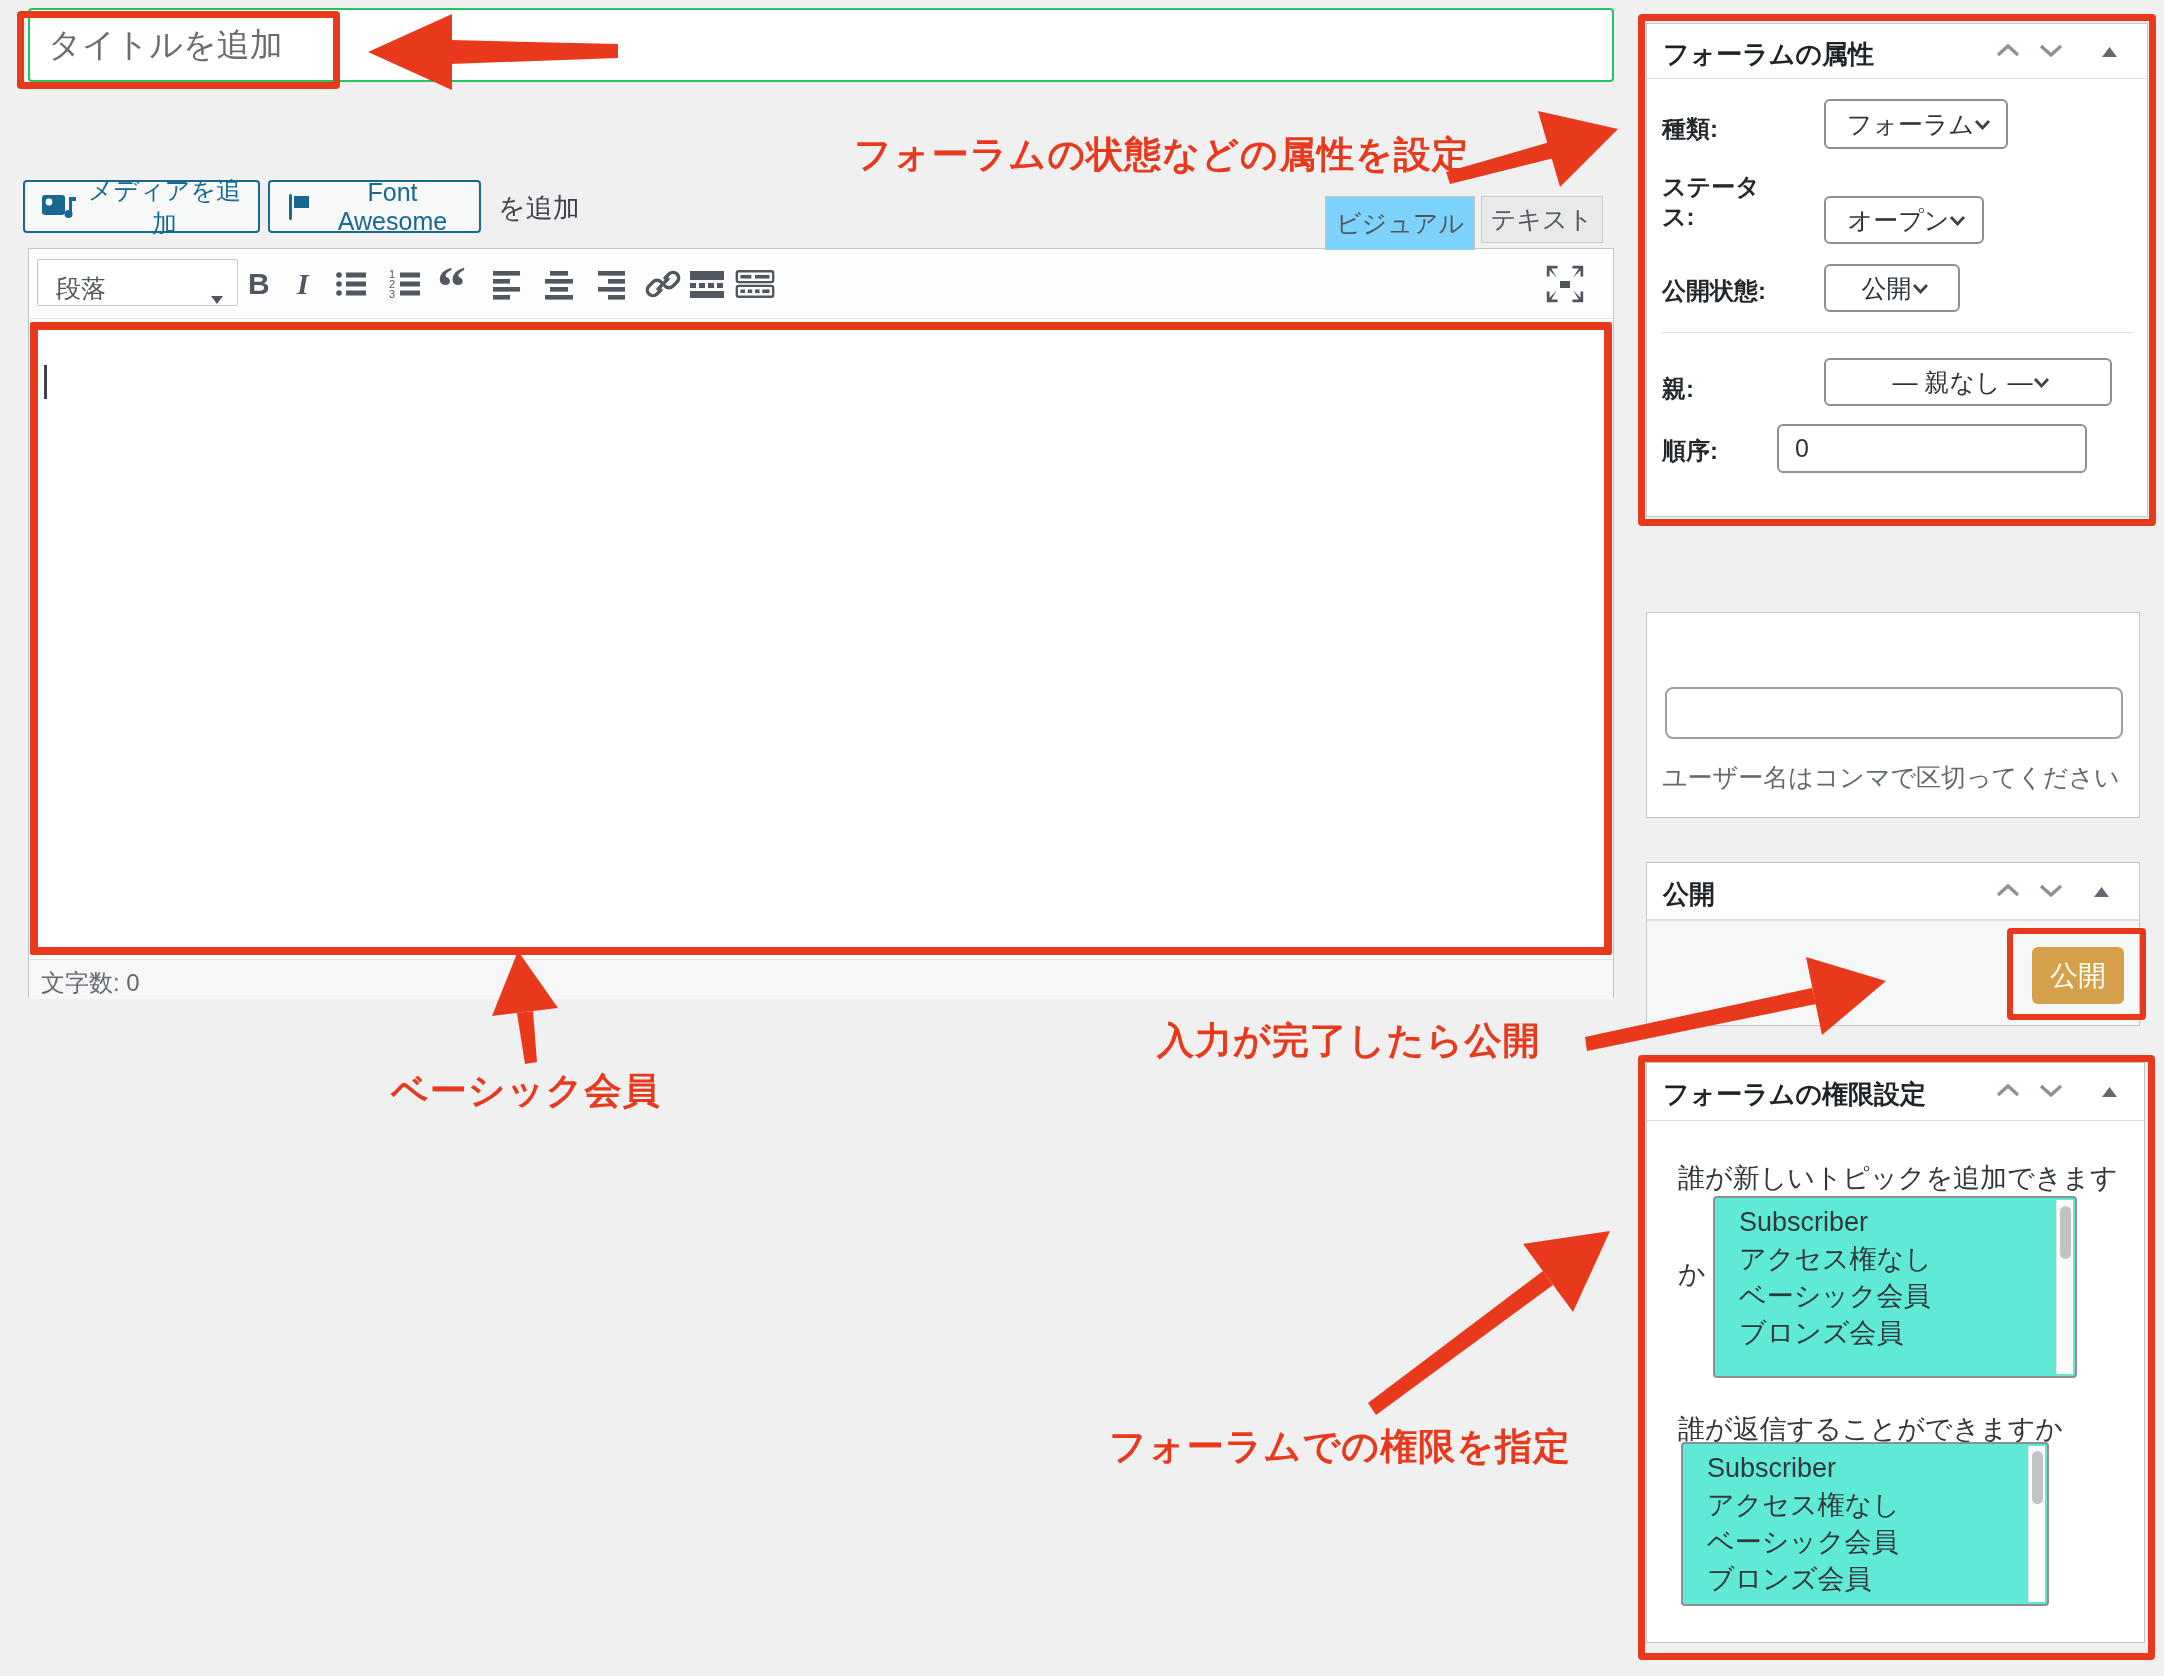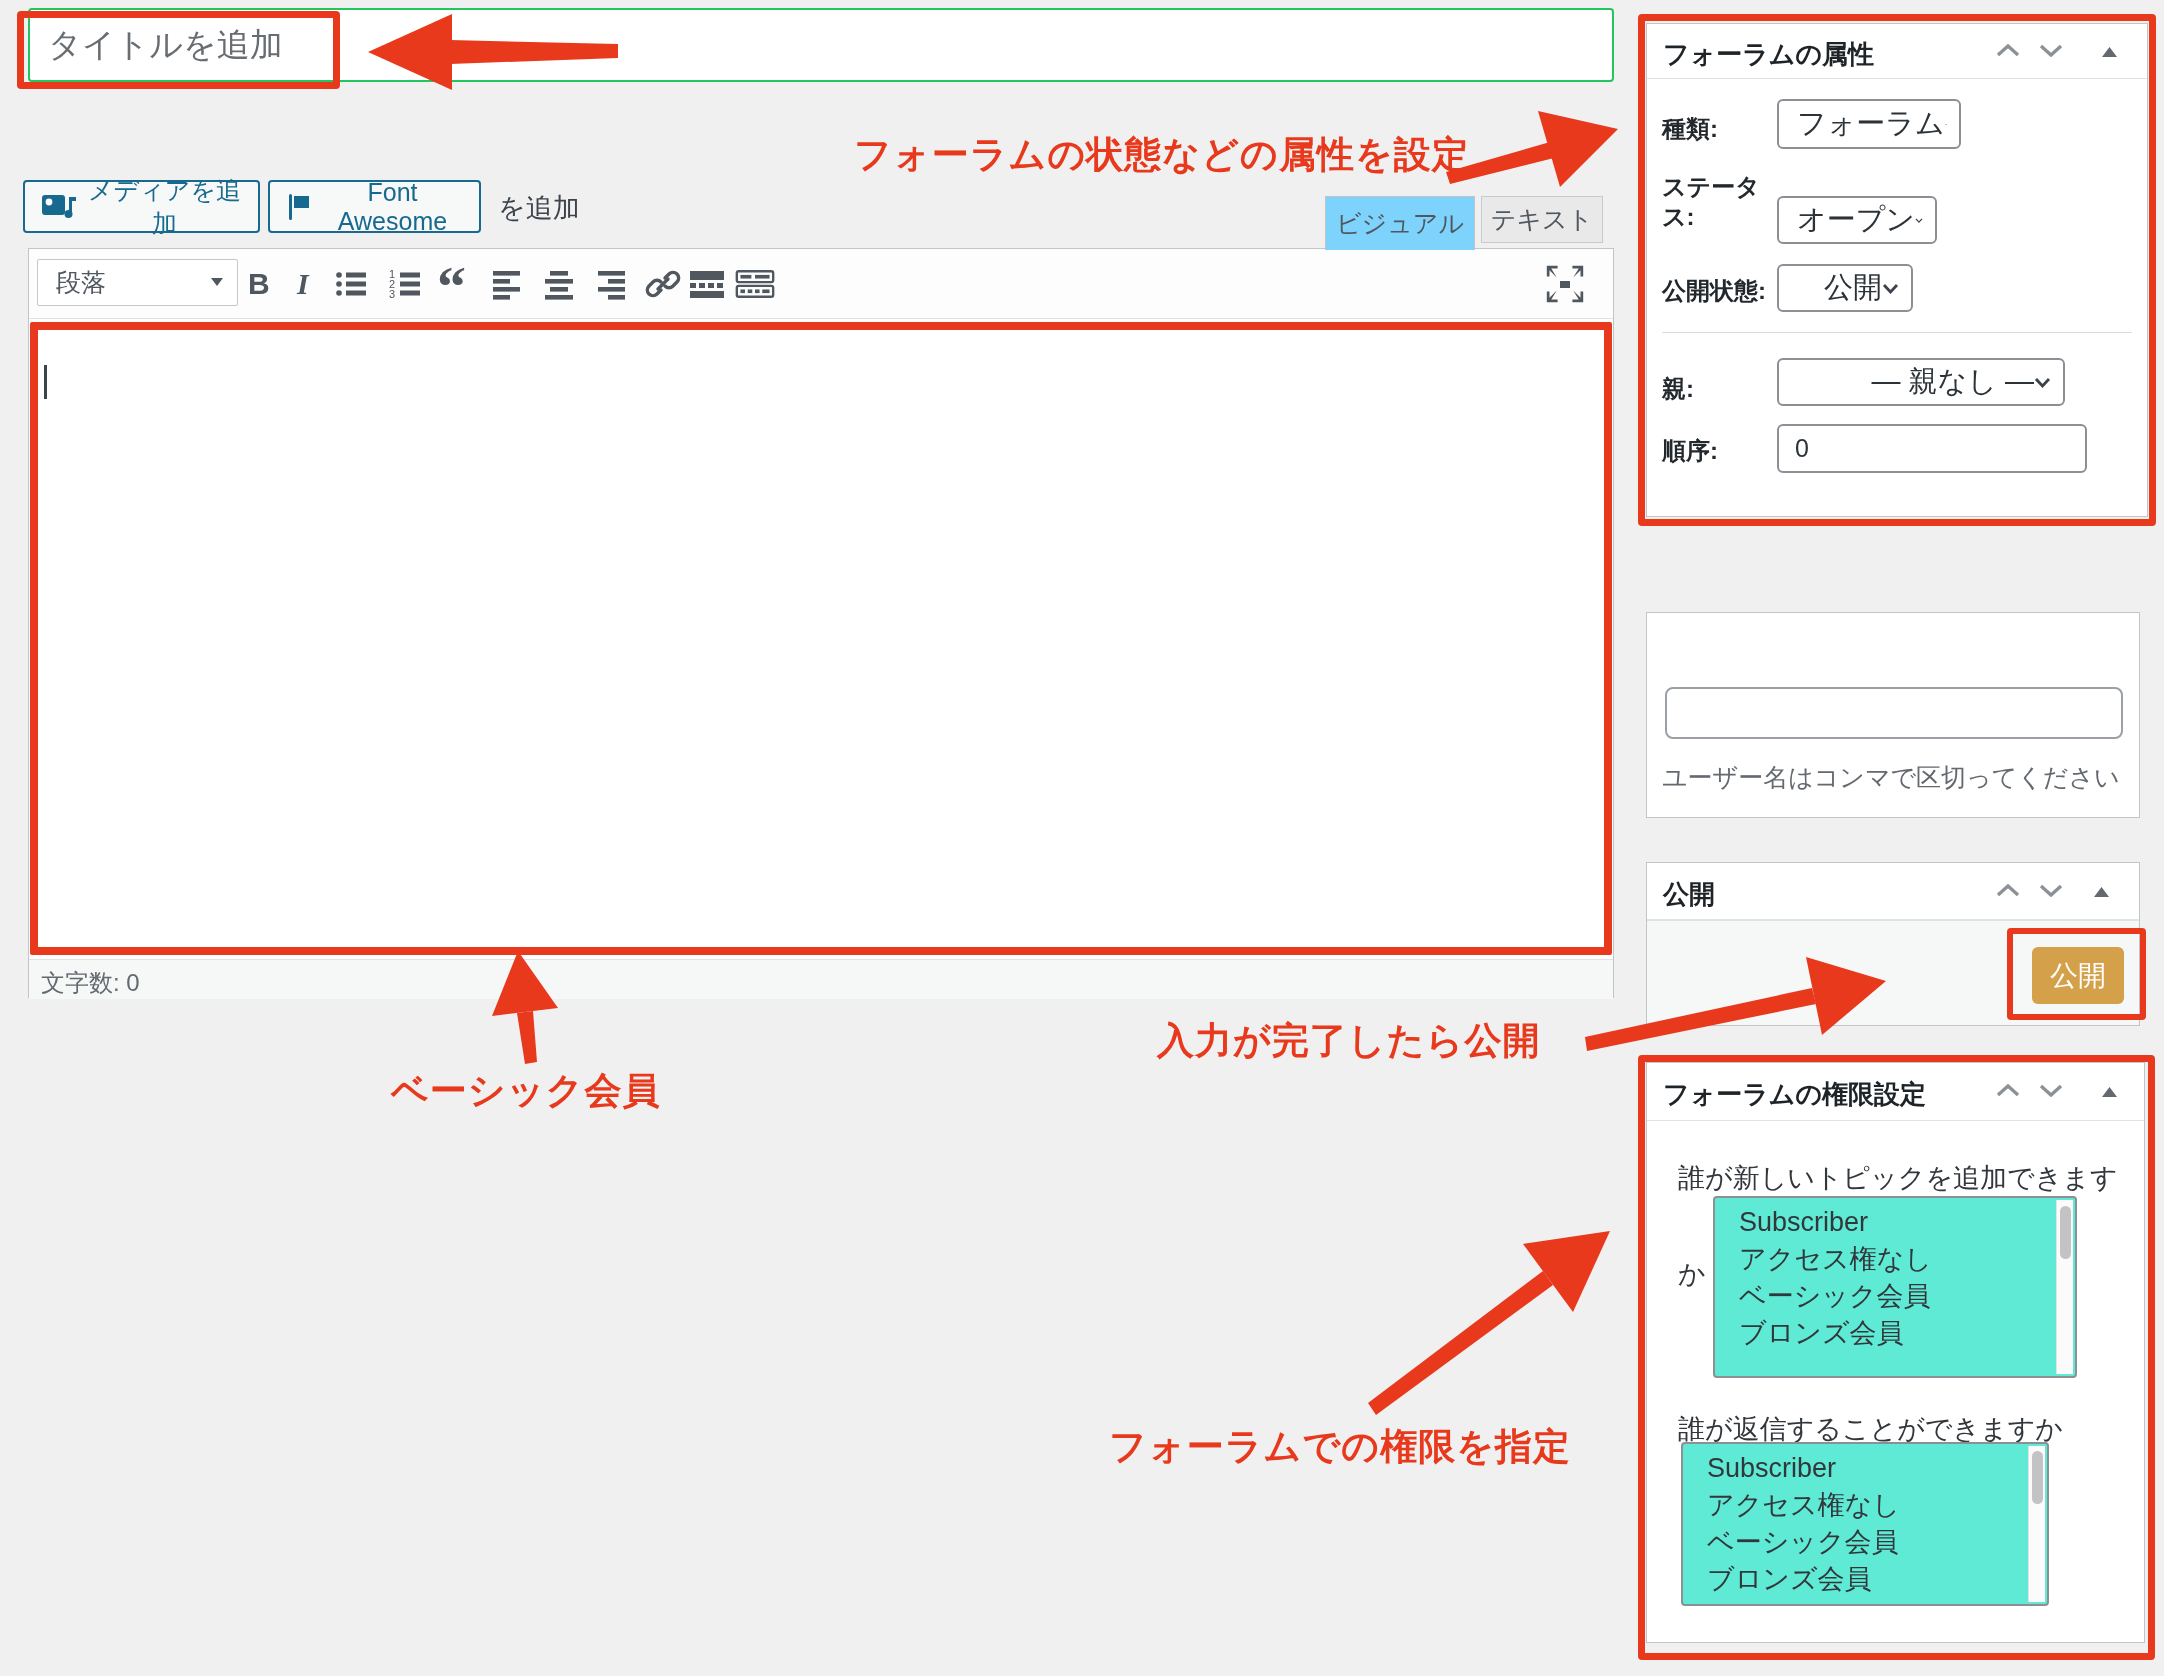--- a/index.html
+++ b/index.html
@@ -45,21 +45,21 @@
 
   
   .editor-wrap {
     position:absolute; left:28px; top:248px; width:1586px; height:750px;
     background:#fff; border:1px solid #c3c4c7;
   }
   .toolbar { position:relative; height:70px; border-bottom:1px solid #e1e2e4; background:#fdfdfd; }
   .para-select {
     position:absolute; left:8px; top:10px; width:201px; height:47px;
     background:#fff; border:1px solid #c6c7ca; border-radius:2px;
-    display:flex; align-items:center; justify-content:space-between;
+    display:flex; align-items:flex-end; justify-content:space-between;
     padding:0 14px 0 18px; font-size:25px; color:#50575e; cursor:pointer;
   }
   .tb-icon { position:absolute; top:15px; width:40px; height:40px; display:flex;
     align-items:center; justify-content:center; cursor:pointer; }
   .canvas { position:relative; height:640px; background:#fff; }
   .caret { position:absolute; left:15px; top:46px; width:3px; height:34px; background:#3c434a;
     animation:blink 1.1s steps(1) infinite; }
   @keyframes blink { 50% { opacity:0; } }
   .statusbar { position:relative; height:40px; background:#f6f7f7; border-top:1px solid #e1e2e4; }
   .charcount { position:absolute; left:12px; top:7px; font-size:24px; color:#646970; }
@@ -67,22 +67,22 @@
   
   .panel { position:absolute; background:#fff; border:1px solid #c3c4c7; }
   .panel-header { position:relative; border-bottom:1px solid #e1e2e4; }
   .panel-title { position:absolute; left:16px; font-size:26px; font-weight:700; color:#1d2327; white-space:nowrap; }
   .ph-icon { position:absolute; cursor:pointer; }
 
   .field-label { position:absolute; left:15px; width:115px; font-size:24px; font-weight:700;
     color:#23282d; line-height:30px; word-break:break-all; }
   .select-box {
     position:absolute; background:#fff; border:2px solid #8c8f94; border-radius:6px;
-    display:flex; align-items:center; justify-content:flex-end;
-    font-size:29px; color:#2c3338; padding:0 12px 0 18px; cursor:pointer; white-space:nowrap;
+    display:flex; align-items:center; justify-content:center;
+    font-size:25px; color:#2c3338; padding:0 12px 0 18px; cursor:pointer; white-space:nowrap;margin-left:47px;
   }
   .text-input {
     position:absolute; background:#fff; border:2px solid #8c8f94; border-radius:6px;
     font-family:inherit; font-size:25px; color:#2c3338; padding:0 16px;
   }
   .divider { position:absolute; left:15px; right:15px; height:1px; background:#dcdcde; }
   .hint { position:absolute; font-size:25px; color:#646970; white-space:nowrap; }
 
   .gold-btn {
     position:absolute; background:#d4a049; border:none; border-radius:6px;

